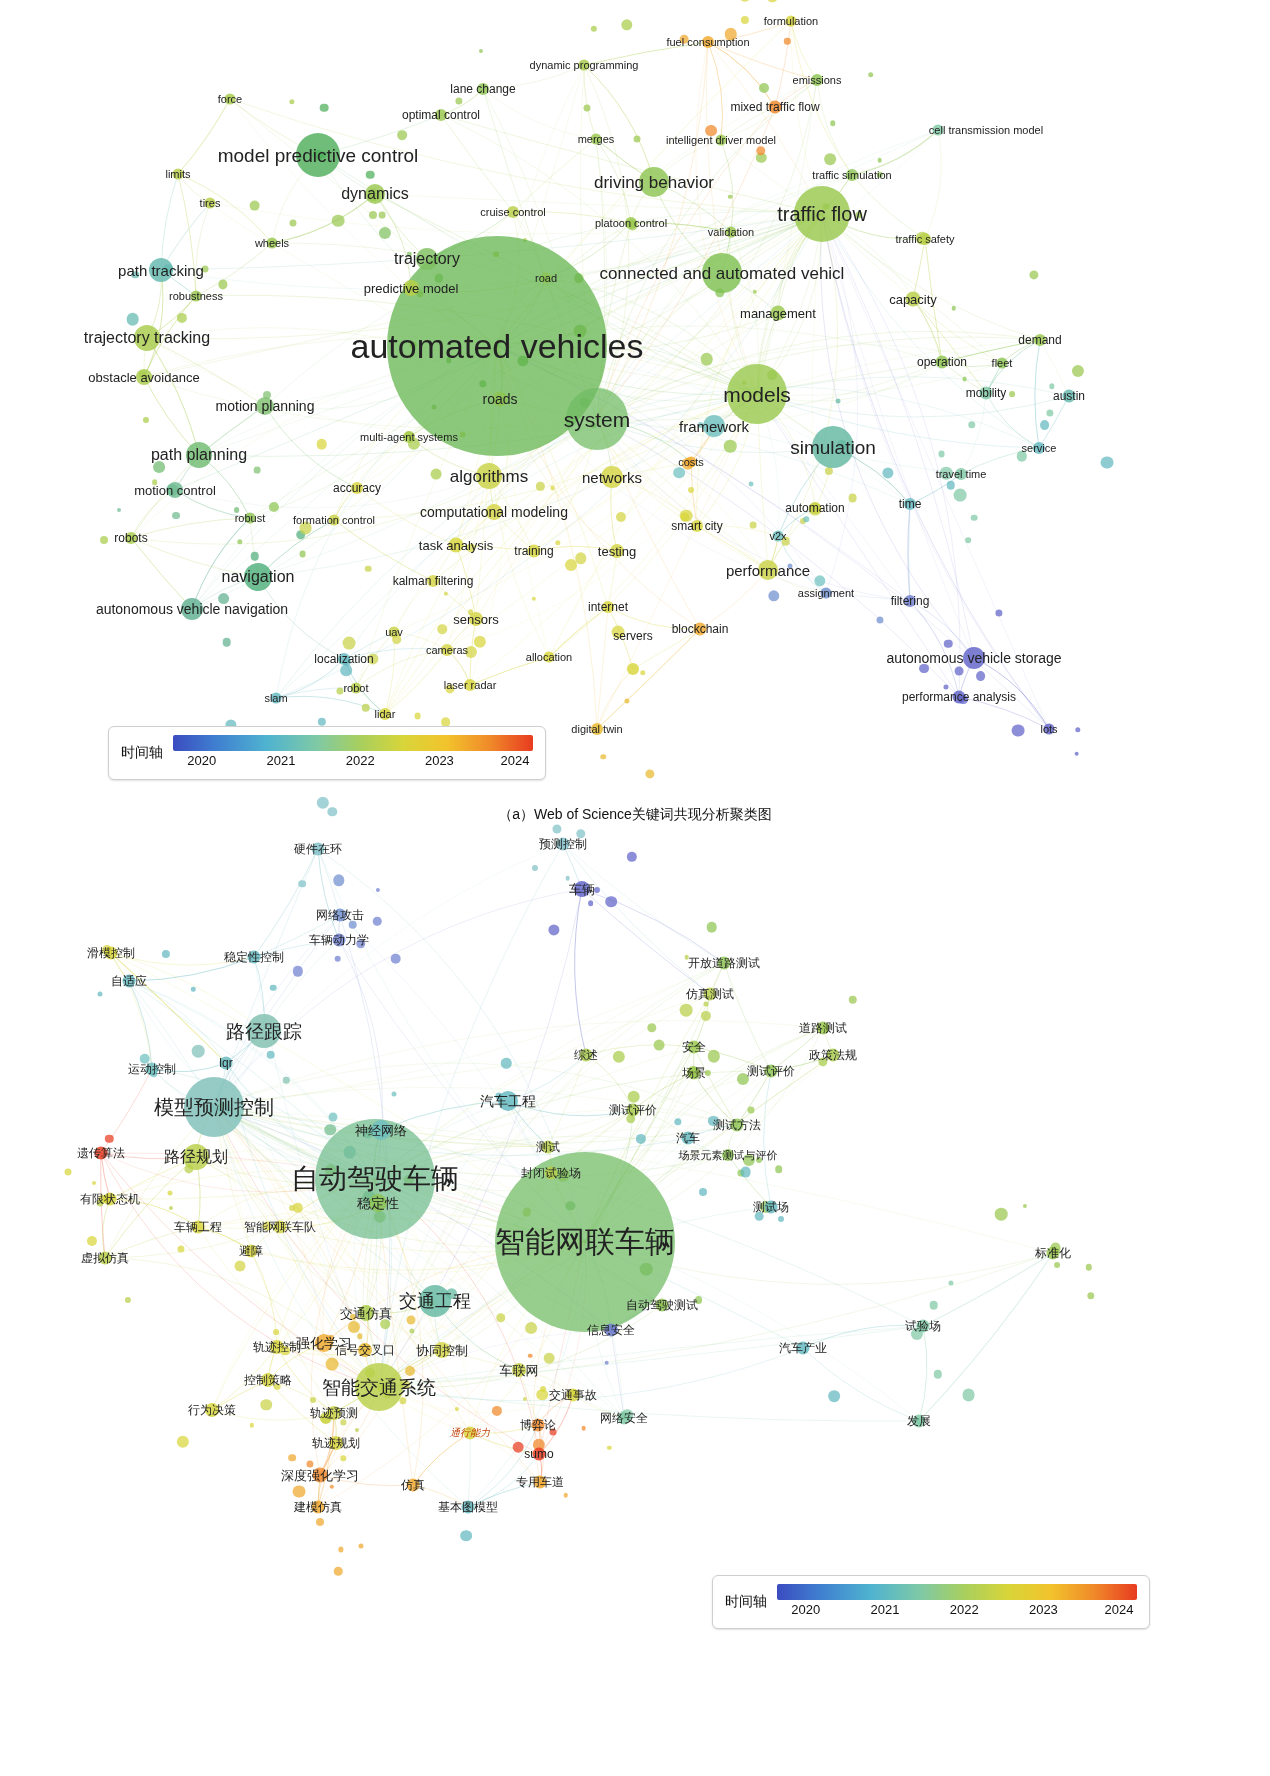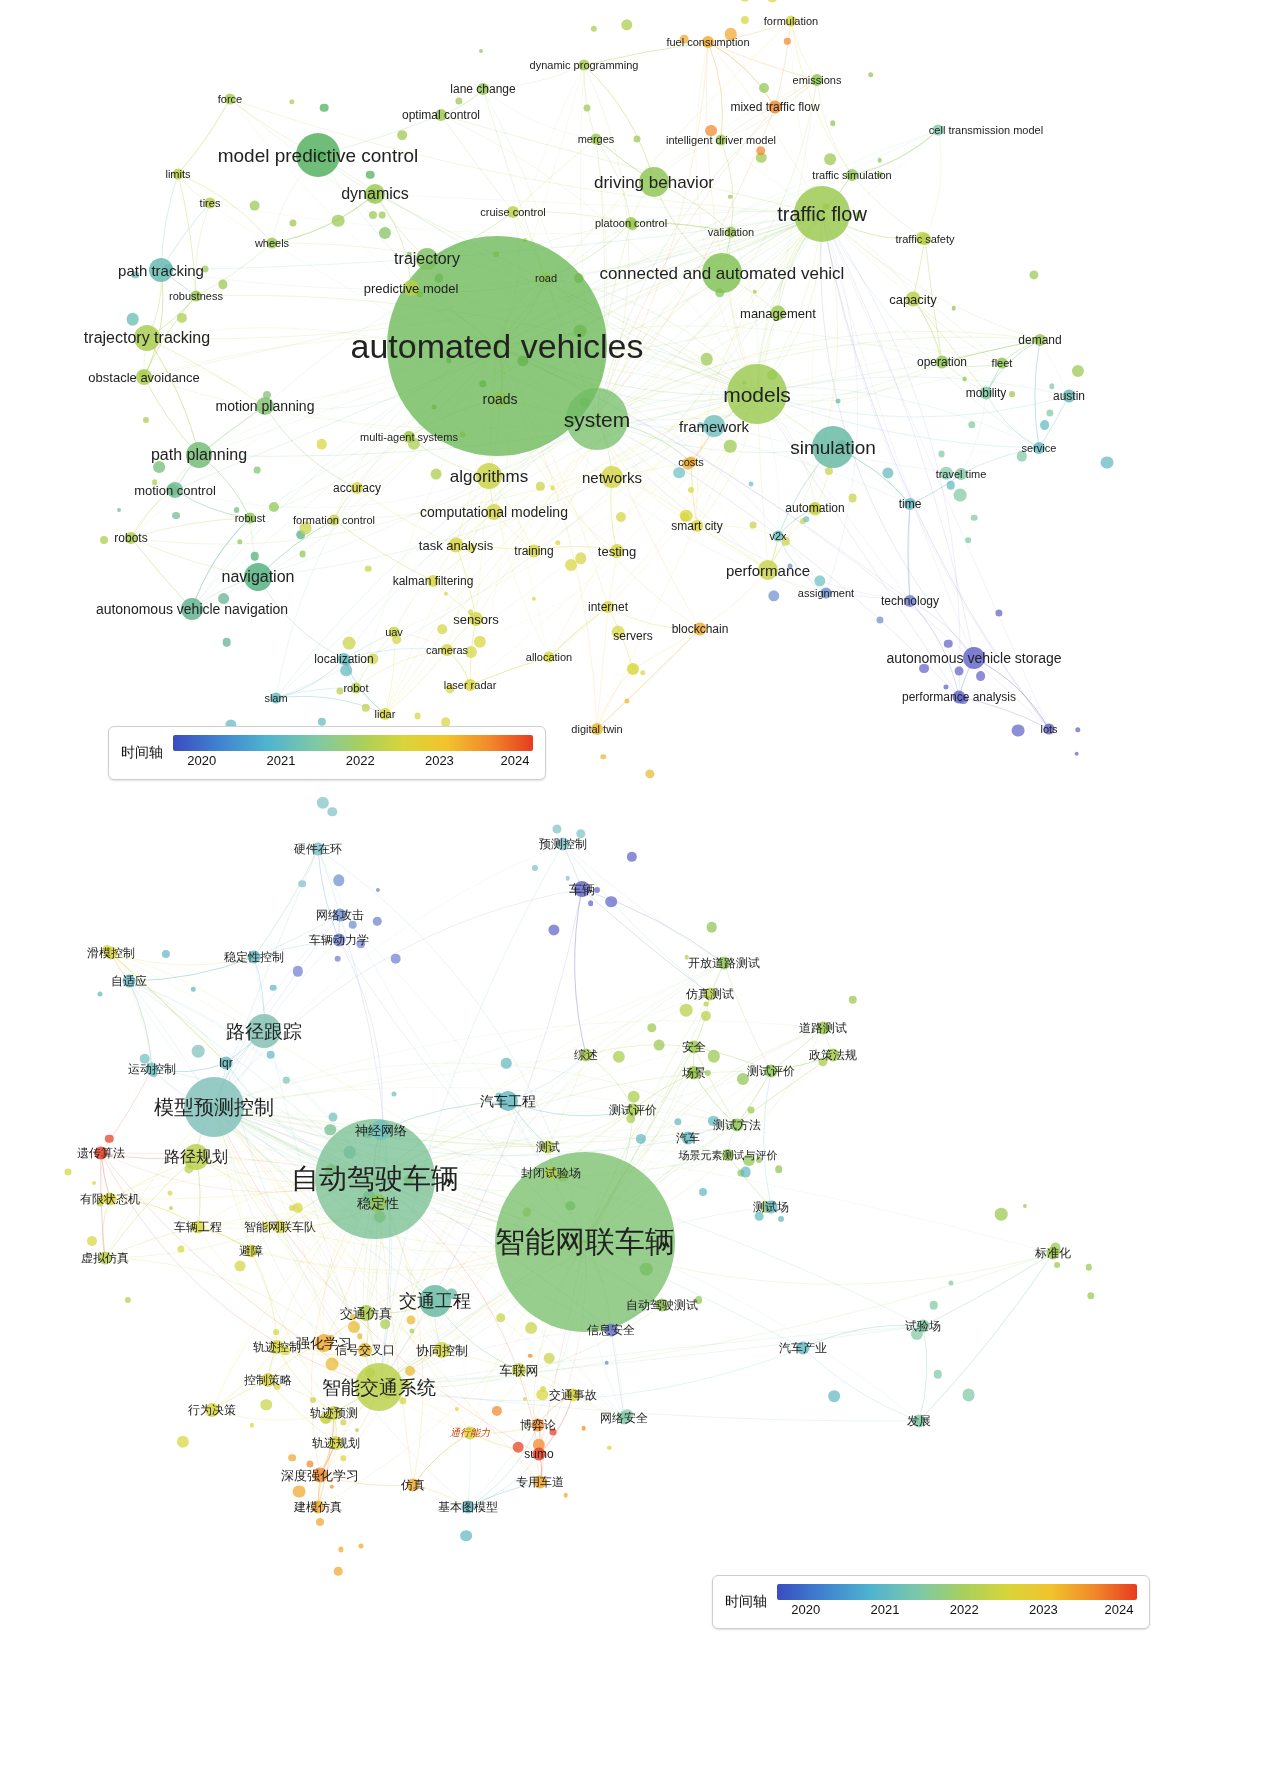--- a/index.html
+++ b/index.html
@@ -693,21 +693,21 @@
       <div class="node-label" style="left:778px;top:313px;font-size:13px;color:#222;">management</div>
       <div class="node-label" style="left:913px;top:299px;font-size:13px;color:#222;">capacity</div>
       <div class="node-label" style="left:942px;top:362px;font-size:12px;color:#222;">operation</div>
       <div class="node-label" style="left:986px;top:393px;font-size:12px;color:#222;">mobility</div>
       <div class="node-label" style="left:1069px;top:396px;font-size:12px;color:#222;">austin</div>
       <div class="node-label" style="left:1039px;top:448px;font-size:11px;color:#222;">service</div>
       <div class="node-label" style="left:1040px;top:340px;font-size:12px;color:#222;">demand</div>
       <div class="node-label" style="left:1002px;top:363px;font-size:11px;color:#222;">fleet</div>
       <div class="node-label" style="left:961px;top:474px;font-size:11px;color:#222;">travel time</div>
       <div class="node-label" style="left:910px;top:504px;font-size:12px;color:#222;">time</div>
-      <div class="node-label" style="left:910px;top:601px;font-size:12px;color:#222;">technology</div>
+      <div class="node-label" style="left:910px;top:601px;font-size:12px;color:#222;">filtering</div>
       <div class="node-label" style="left:826px;top:593px;font-size:11px;color:#222;">assignment</div>
       <div class="node-label" style="left:974px;top:658px;font-size:14px;color:#222;">autonomous vehicle storage</div>
       <div class="node-label" style="left:959px;top:697px;font-size:12px;color:#222;">performance analysis</div>
       <div class="node-label" style="left:1049px;top:729px;font-size:11px;color:#222;">lots</div>
       <div class="node-label" style="left:815px;top:508px;font-size:12px;color:#222;">automation</div>
       <div class="node-label" style="left:778px;top:536px;font-size:11px;color:#222;">v2x</div>
       <div class="node-label" style="left:697px;top:526px;font-size:12px;color:#222;">smart city</div>
       <div class="node-label" style="left:700px;top:629px;font-size:12px;color:#222;">blockchain</div>
       <div class="node-label" style="left:633px;top:636px;font-size:12px;color:#222;">servers</div>
       <div class="node-label" style="left:549px;top:657px;font-size:11px;color:#222;">allocation</div>
@@ -760,20 +760,21 @@
       <div class="ticks">
         <span style="left:8%">2020</span>
         <span style="left:30%">2021</span>
         <span style="left:52%">2022</span>
         <span style="left:74%">2023</span>
         <span style="left:95%">2024</span>
       </div>
     </div>
   </div>
 
+  <div class="caption" style="top:806px">（a）Web of Science关键词共现分析聚类图</div>
 </div>
 
 <div class="panel" id="panel-b">
   <svg class="canvas" id="svg-b" viewBox="0 0 1270 941" preserveAspectRatio="none">
       <path d="M585.0,407.0 Q608.0,448.0 611.0,495.0" fill="none" stroke="#6fbb63" stroke-width="0.51" opacity="0.37"></path>
       <path d="M585.0,407.0 Q623.3,438.8 662.0,470.0" fill="none" stroke="#6fbb63" stroke-width="0.47" opacity="0.29"></path>
       <path d="M585.0,407.0 Q629.6,348.5 633.0,275.0" fill="none" stroke="#6fbb63" stroke-width="0.74" opacity="0.28"></path>
       <path d="M375.0,344.0 Q372.9,356.5 378.0,368.0" fill="none" stroke="#6fbb8a" stroke-width="0.70" opacity="0.27"></path>
       <path d="M375.0,344.0 Q371.3,318.7 381.0,295.0" fill="none" stroke="#6fbb8a" stroke-width="0.71" opacity="0.31"></path>
       <path d="M214.0,272.0 Q223.8,251.0 226.0,228.0" fill="none" stroke="#7fc0b8" stroke-width="0.66" opacity="0.40"></path>

